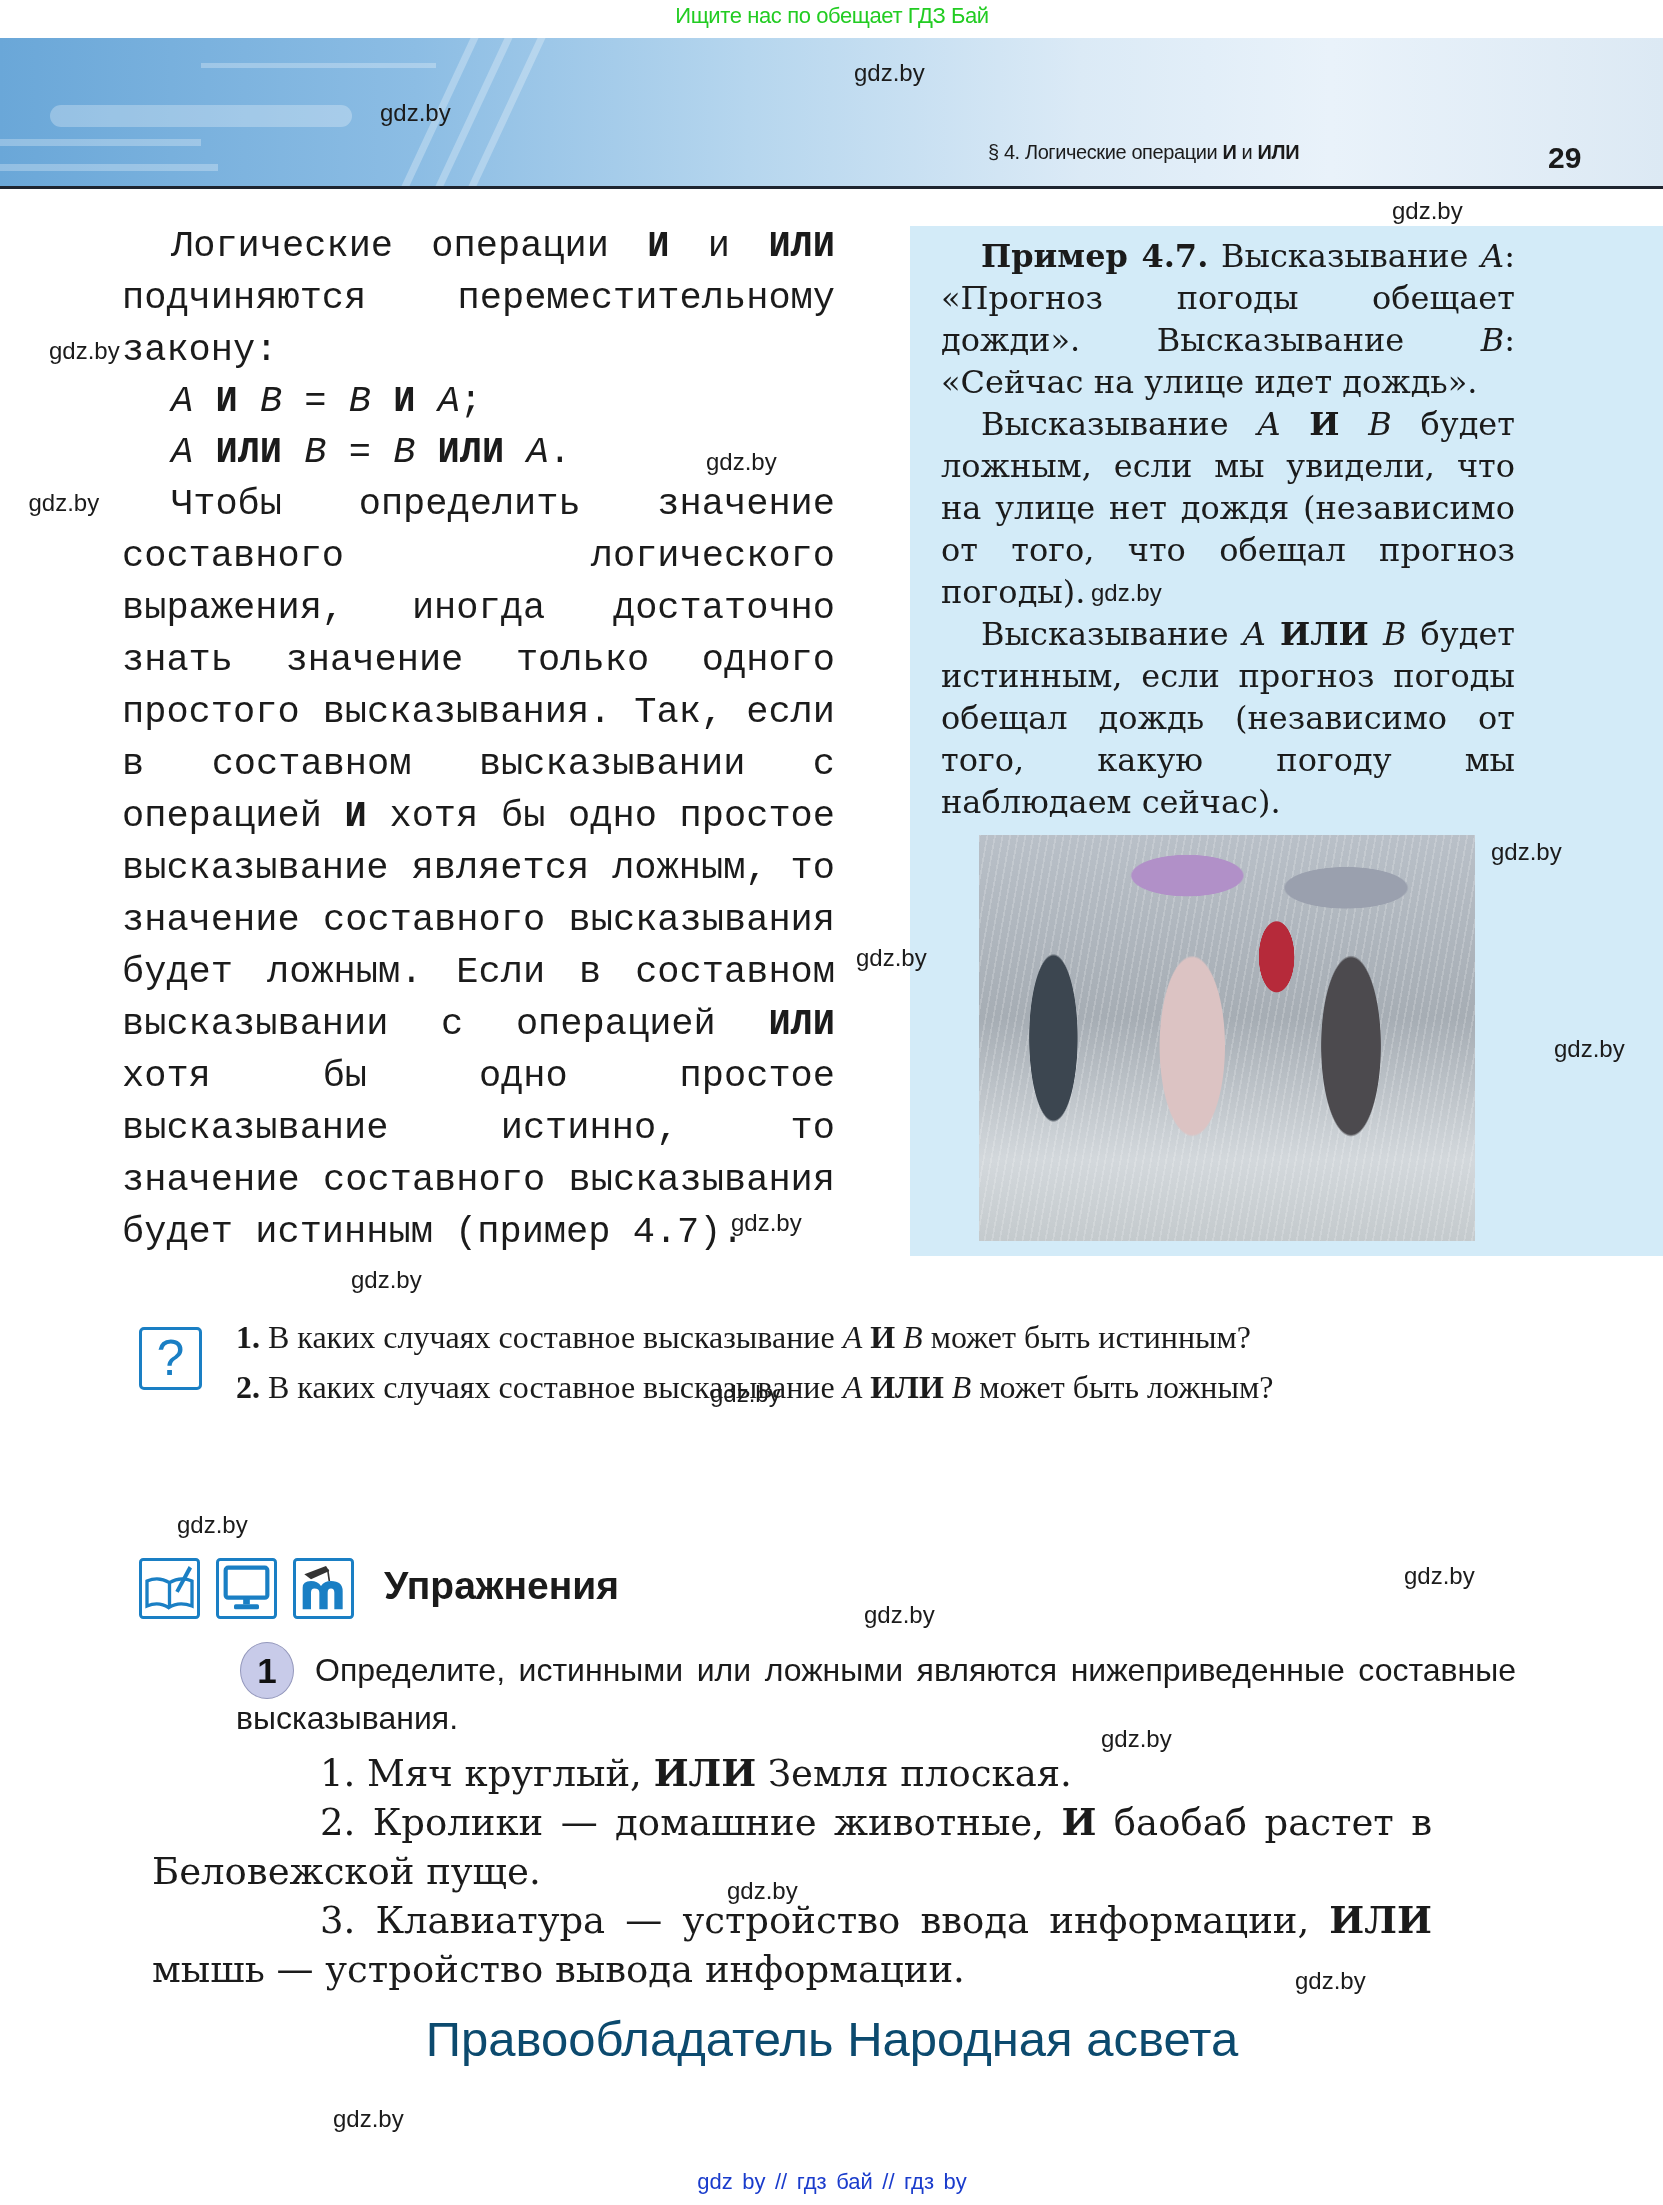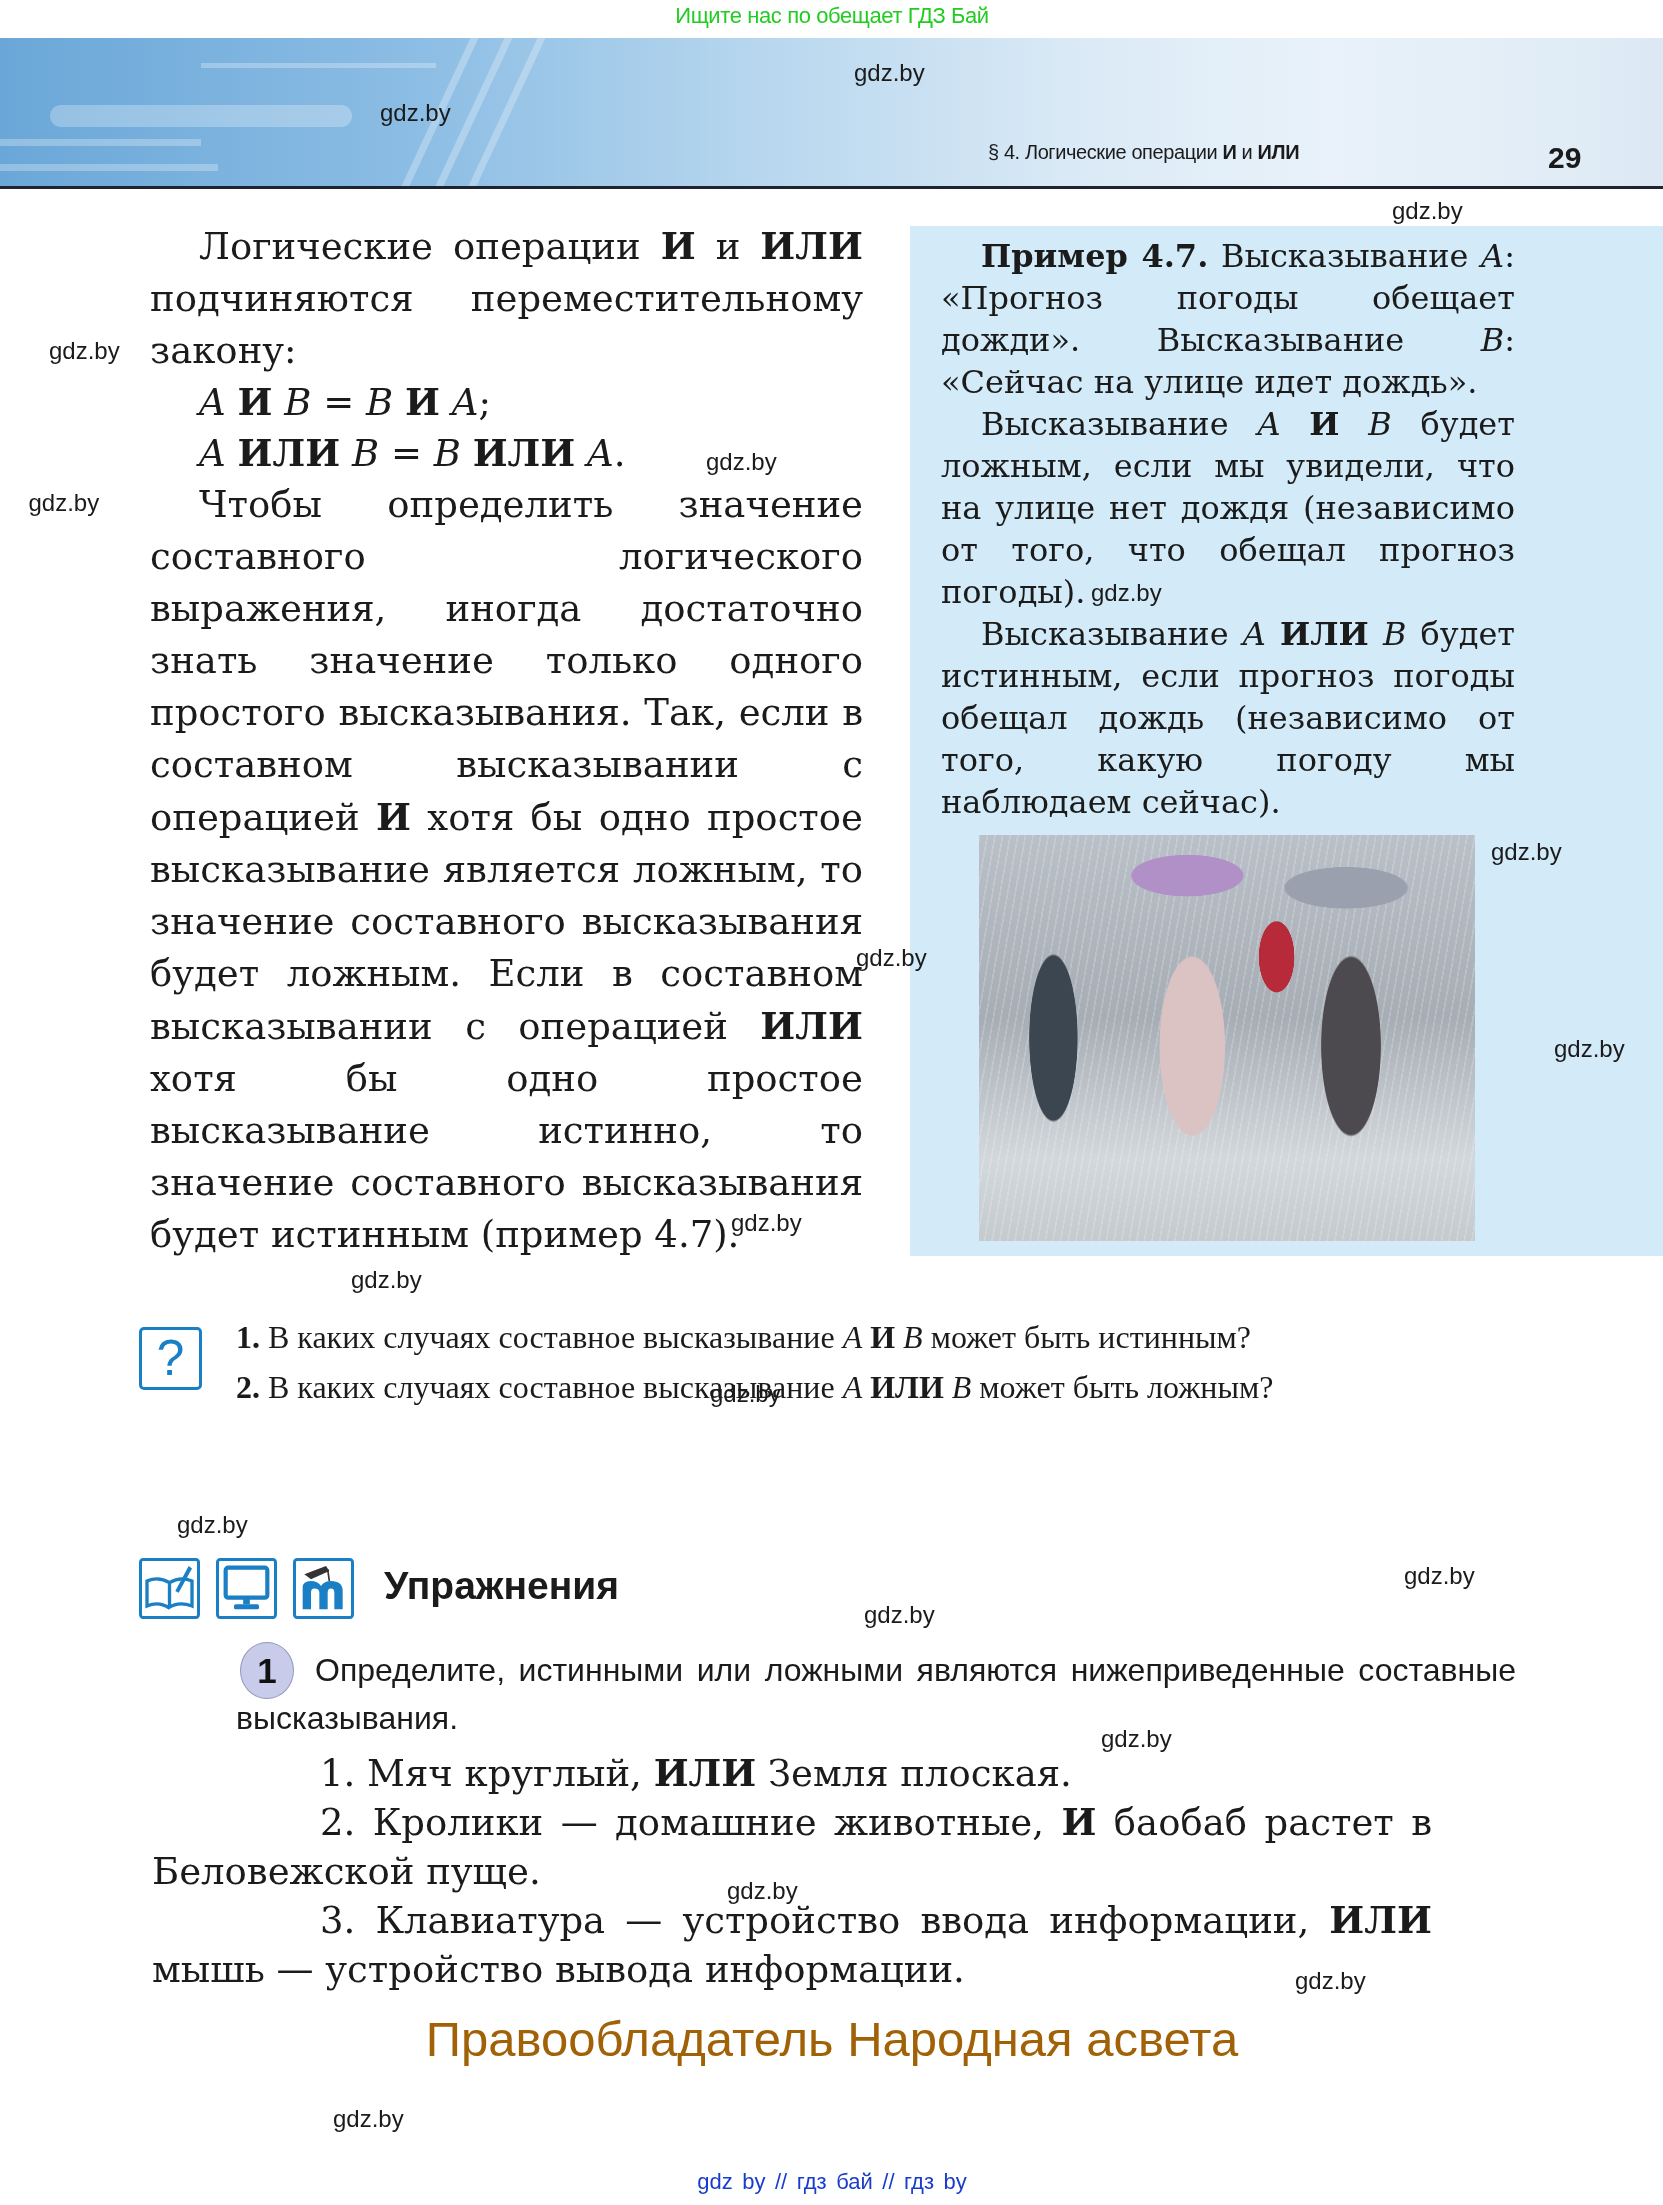--- a/index.html
+++ b/index.html
@@ -31,22 +31,22 @@
     white-space: nowrap; letter-spacing: -0.4px;
   }
   .running-head b { font-weight: 700; }
   .page-num {
     top: 141px; left: 1548px;
     font-family: "Liberation Sans", sans-serif; font-size: 30px; font-weight: 700; color: #1b1b1b;
   }
 
   
   .left-col {
-    top: 220px; left: 150px; width: 713px;
-    font-size: 37px; line-height: 52px; text-align: justify;
+    top: 220px; left: 122px; width: 713px;
+    font-size: 37px; line-height: 52px; text-align: justify; font-family: Liberation Mono, monospace;
   }
   .left-col p { margin: 0; text-indent: 49px; }
   .formula { margin: 0; padding-left: 49px; text-indent: 0 !important; line-height: 51px; }
   .formula i { font-style: italic; }
   .formula b { font-weight: 700; }
 
   
   .example-box {
     top: 226px; left: 910px; width: 754px; height: 1030px;
     background: #d3ebf8;
@@ -117,21 +117,21 @@
   .ex-items {
     top: 1749px; left: 258px; width: 1258px;
     font-size: 37px; line-height: 49px; text-align: justify;
   }
   .ex-items p { margin: 0; text-indent: 62px; }
   .ex-items b { font-weight: 700; }
 
   
   .copyright {
     top: 2011px; left: 0; width: 1664px; text-align: center;
-    font-family: "Liberation Sans", sans-serif; font-size: 49px; color: #a16207;
+    font-family: "Liberation Sans", sans-serif; font-size: 49px; color: #0c4a6e;
   }
   .footer-links {
     top: 2169px; left: 0; width: 1664px; text-align: center;
     font-family: "Liberation Sans", sans-serif; font-size: 22px; color: #1a3ccc;
     word-spacing: 3.4px;
   }
 
   
   .wm {
     position: absolute; font-family: "Liberation Sans", sans-serif;

